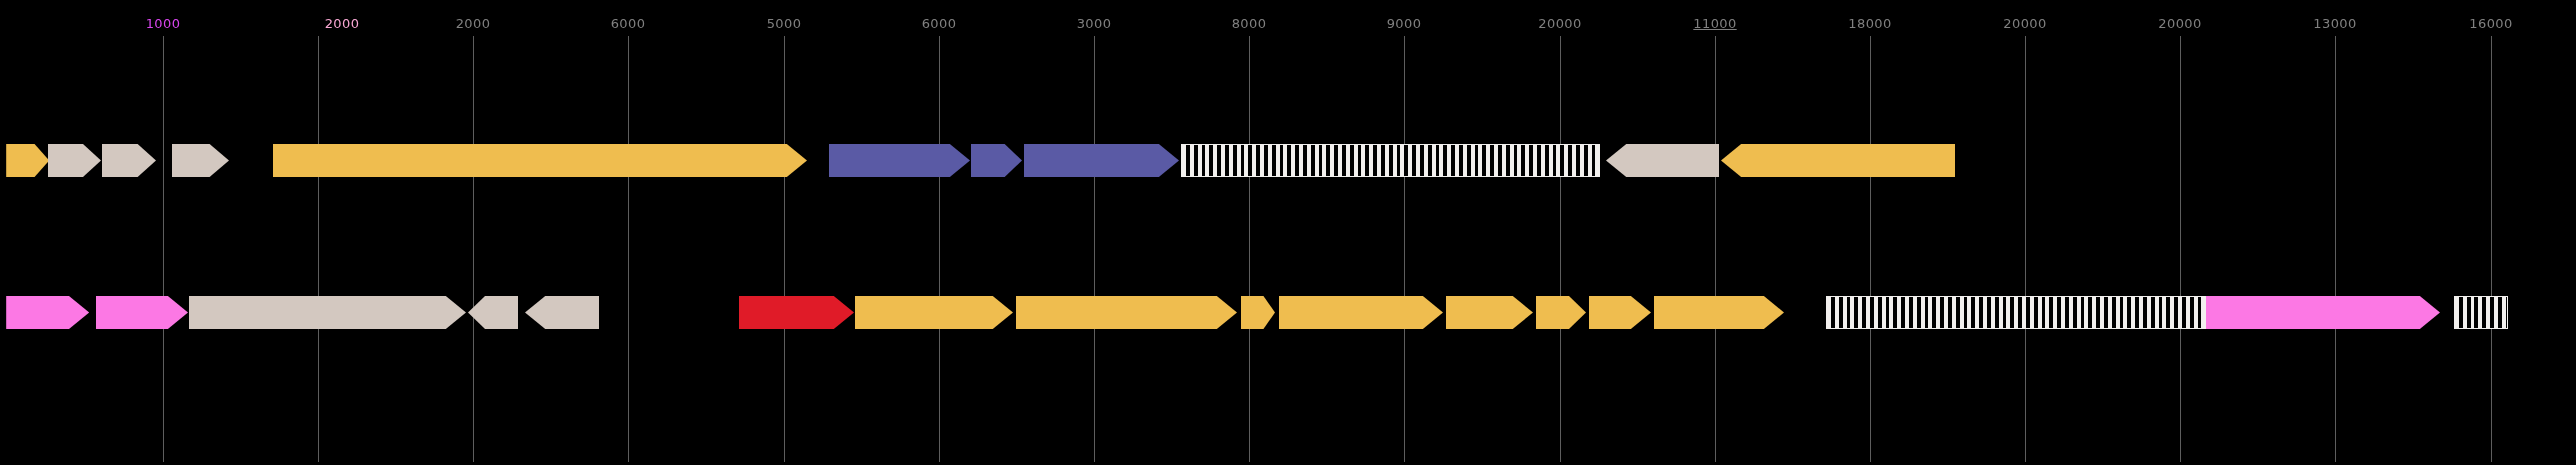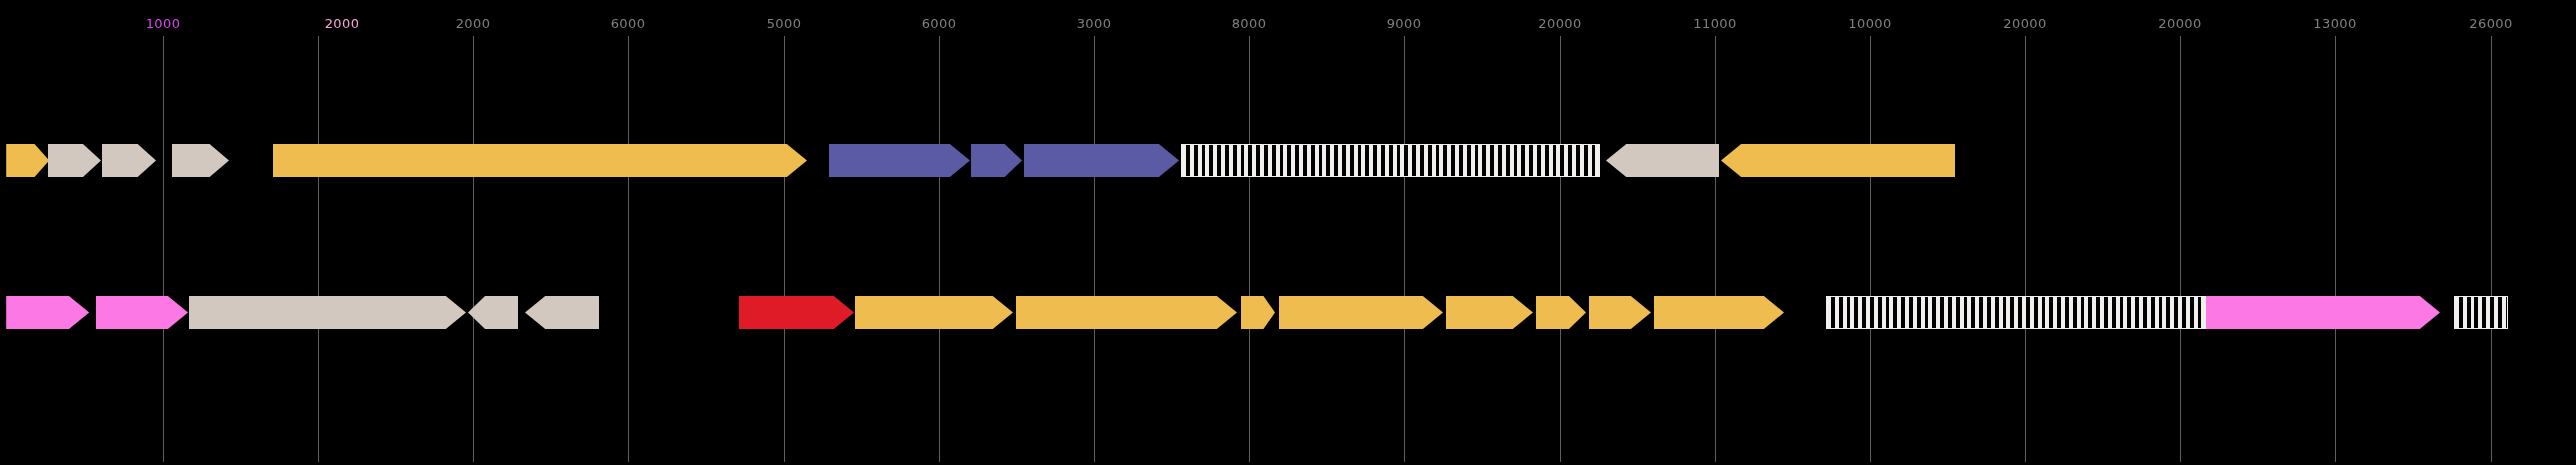--- a/index.html
+++ b/index.html
@@ -86,26 +86,26 @@
         <div class="tick-label" style="left: 163px; top: 15.5px; color: #d946ef;">1000</div>
         <div class="tick-label" style="left: 318px; top: 15.5px; color: #f9a8d4; margin-left: 24px;">2000</div>
         <div class="tick-label" style="left: 473px; top: 15.5px; color: rgb(128, 128, 128);">2000</div>
         <div class="tick-label" style="left: 628px; top: 15.5px; color: rgb(128, 128, 128);">6000</div>
         <div class="tick-label" style="left: 784px; top: 15.5px; color: rgb(128, 128, 128);">5000</div>
         <div class="tick-label" style="left: 939px; top: 15.5px; color: rgb(128, 128, 128);">6000</div>
         <div class="tick-label" style="left: 1094px; top: 15.5px; color: rgb(128, 128, 128);">3000</div>
         <div class="tick-label" style="left: 1249px; top: 15.5px; color: rgb(128, 128, 128);">8000</div>
         <div class="tick-label" style="left: 1404px; top: 15.5px; color: rgb(128, 128, 128);">9000</div>
         <div class="tick-label" style="left: 1560px; top: 15.5px; color: rgb(128, 128, 128);">20000</div>
-        <div class="tick-label" style="left: 1715px; top: 15.5px; color: rgb(128, 128, 128);">11000</div>
-        <div class="tick-label" style="left: 1870px; top: 15.5px; color: rgb(128, 128, 128);">10000</div>
+        <div class="tick-label" style="left: 1715px; top: 15.5px; color: rgb(128, 128, 128); text-decoration: underline;">11000</div>
+        <div class="tick-label" style="left: 1870px; top: 15.5px; color: rgb(128, 128, 128);">18000</div>
         <div class="tick-label" style="left: 2025px; top: 15.5px; color: rgb(128, 128, 128);">20000</div>
         <div class="tick-label" style="left: 2180px; top: 15.5px; color: rgb(128, 128, 128);">20000</div>
         <div class="tick-label" style="left: 2335px; top: 15.5px; color: rgb(128, 128, 128);">13000</div>
-        <div class="tick-label" style="left: 2491px; top: 15.5px; color: rgb(128, 128, 128);">26000</div>
+        <div class="tick-label" style="left: 2491px; top: 15.5px; color: rgb(128, 128, 128);">16000</div>
       </div>
     <div id="gridlines">
         <div class="gridline seg-a" style="left: 163px; top: 36px; height: 85px; background: rgb(110, 110, 110);"></div>
         <div class="gridline seg-b" style="left: 163px; top: 121px; height: 151px; background: rgb(110, 110, 110);"></div>
         <div class="gridline seg-c" style="left: 163px; top: 272px; height: 190px; background: rgb(110, 110, 110);"></div>
         <div class="gridline seg-a" style="left: 318px; top: 36px; height: 85px; background: rgb(110, 110, 110);"></div>
         <div class="gridline seg-b" style="left: 318px; top: 121px; height: 151px; background: rgb(110, 110, 110);"></div>
         <div class="gridline seg-c" style="left: 318px; top: 272px; height: 190px; background: rgb(110, 110, 110);"></div>
         <div class="gridline seg-a" style="left: 473px; top: 36px; height: 85px; background: rgb(110, 110, 110);"></div>
         <div class="gridline seg-b" style="left: 473px; top: 121px; height: 151px; background: rgb(110, 110, 110);"></div>

